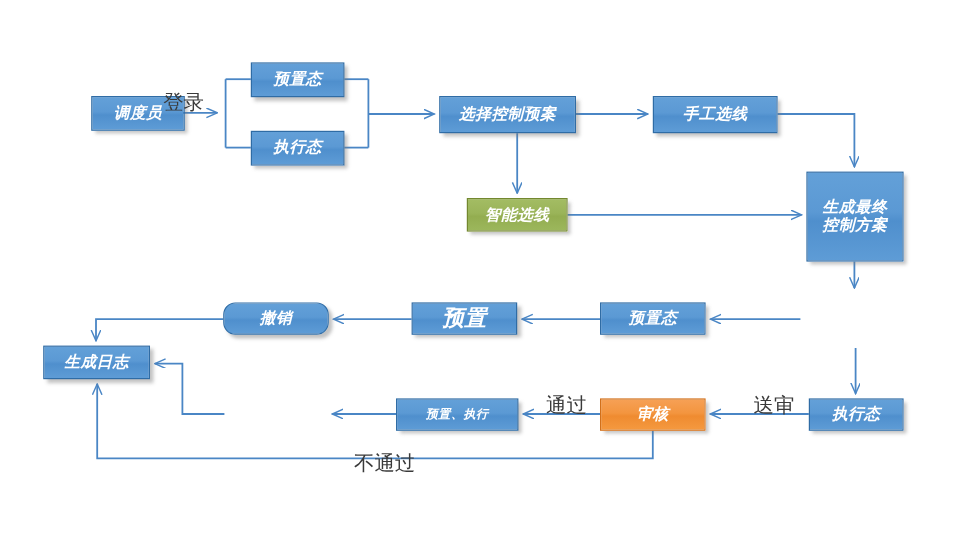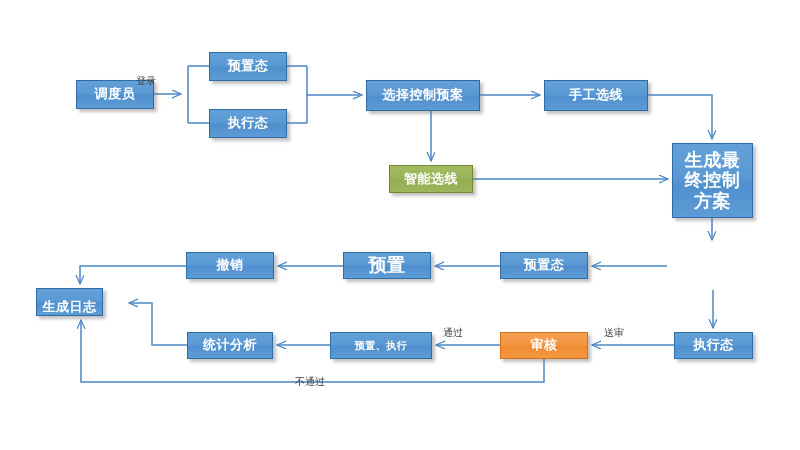--- a/index.html
+++ b/index.html
@@ -5,38 +5,38 @@
   html,body{margin:0;padding:0;background:#ffffff;}
   body{width:800px;height:450px;overflow:hidden;
        font-family:"Liberation Sans","DejaVu Sans",sans-serif;}
   #canvas{position:relative;width:800px;height:450px;background:#fff;}
 
   svg.wires{position:absolute;left:0;top:0;width:800px;height:450px;overflow:visible;}
 
   .node{position:absolute;box-sizing:border-box;display:flex;align-items:center;
         justify-content:center;text-align:center;line-height:1.12;
         color:#ffffff;font-weight:bold;letter-spacing:.5px;
-        box-shadow:3px 3px 3px rgba(120,120,120,.45);}
+        box-shadow:3px 3px 3px rgba(120,120,120,.45);font-style:italic;}
   .node.blue{
     background:linear-gradient(to bottom,#63a0d8 0%,#5b99d4 45%,#4f8fcd 55%,#5e9cd6 100%);
     border:1px solid #2f6ca5;}
   .node.green{
     background:linear-gradient(to bottom,#a3bc63 0%,#9ab459 45%,#93ad50 55%,#9cb75c 100%);
     border:1px solid #73882f;}
   .node.orange{
     background:linear-gradient(to bottom,#f6a055 0%,#f3953f 45%,#ef8b30 55%,#f5993f 100%);
     border:1px solid #d2701a;}
 
   .diamond{position:absolute;}
   .diamond .shape{position:absolute;left:0;top:0;width:100%;height:100%;}
   .diamond .dtext{position:absolute;left:0;top:0;width:100%;height:100%;
       display:flex;align-items:center;justify-content:center;
       color:#3f3f3f;font-size:11px;font-weight:normal;}
 
-  .wlabel{position:absolute;color:#3a3a3a;font-size:10px;white-space:nowrap;
+  .wlabel{position:absolute;color:#3a3a3a;font-size:17px;white-space:nowrap;
           font-family:"Liberation Serif","DejaVu Serif",serif;}
 </style>
 </head>
 <body>
 
 <div id="canvas">
 
   <svg class="wires" viewBox="0 0 800 450" xmlns="http://www.w3.org/2000/svg">
     <defs>
       <marker id="ah" markerWidth="10" markerHeight="10" refX="9" refY="4" orient="auto" markerUnits="userSpaceOnUse">
@@ -106,55 +106,52 @@
   </div>
 
   <div class="node blue" style="left:544px;top:80px;width:104px;height:31px;font-size:13px;">
     <span>手工选线</span>
   </div>
 
   <div class="node green" style="left:389px;top:165px;width:84px;height:28px;font-size:13px;">
     <span>智能选线</span>
   </div>
 
-  <div class="node blue" style="left:672px;top:143px;width:81px;height:75px;font-size:18px;padding:0 6px;">
+  <div class="node blue" style="left:672px;top:143px;width:81px;height:75px;font-size:13px;padding:0 6px;">
     <span>生成最终控制方案</span>
   </div>
 
 
   <div class="node blue" style="left:500px;top:252px;width:88px;height:27px;font-size:13px;">
     <span>预置态</span>
   </div>
 
   <div class="node blue" style="left:343px;top:252px;width:88px;height:27px;font-size:18px;">
     <span>预置</span>
   </div>
 
-  <div class="node blue" style="left:186px;top:252px;width:88px;height:27px;font-size:13px;">
+  <div class="node blue" style="left:186px;top:252px;width:88px;height:27px;font-size:13px;border-radius:10px;">
     <span>撤销</span>
   </div>
 
-  <div class="node blue" style="left:36px;top:288px;width:67px;height:28px;font-size:13px;align-items:flex-end;">
+  <div class="node blue" style="left:36px;top:288px;width:89px;height:28px;font-size:13px;">
     <span>生成日志</span>
   </div>
 
-  <div class="node blue" style="left:187px;top:332px;width:86px;height:27px;font-size:13px;">
-    <span>统计分析</span>
-  </div>
 
   <div class="node blue" style="left:330px;top:332px;width:102px;height:27px;font-size:10px;">
     <span>预置、执行</span>
   </div>
 
   <div class="node orange" style="left:500px;top:332px;width:88px;height:27px;font-size:13px;">
     <span>审核</span>
   </div>
 
   <div class="node blue" style="left:674px;top:332px;width:79px;height:27px;font-size:13px;">
     <span>执行态</span>
   </div>
 
   <div class="wlabel" style="left:136px;top:74px;">登录</div>
-  <div class="wlabel" style="left:443px;top:326px;">通过</div>
-  <div class="wlabel" style="left:604px;top:326px;">送审</div>
+  <div class="wlabel" style="left:455px;top:326px;">通过</div>
+  <div class="wlabel" style="left:628px;top:326px;">送审</div>
   <div class="wlabel" style="left:295px;top:375px;">不通过</div>
 
 </div>
 
 </body></html>

